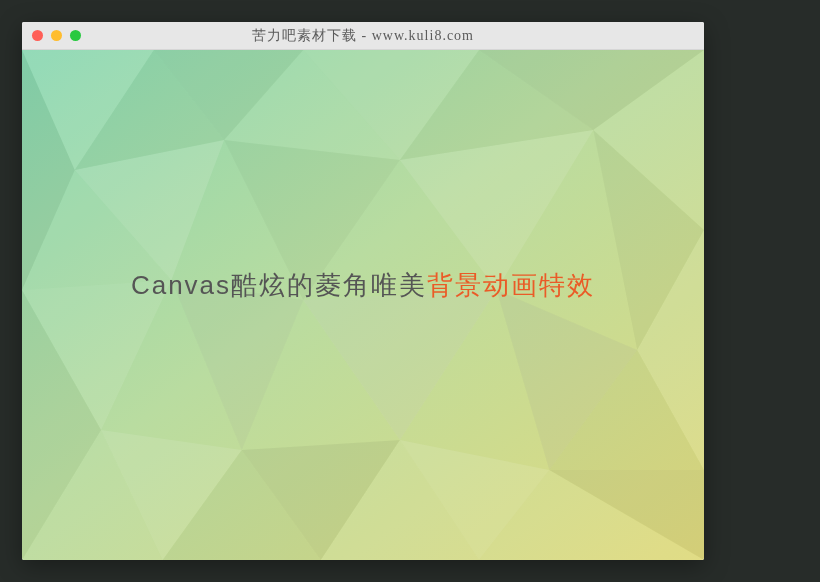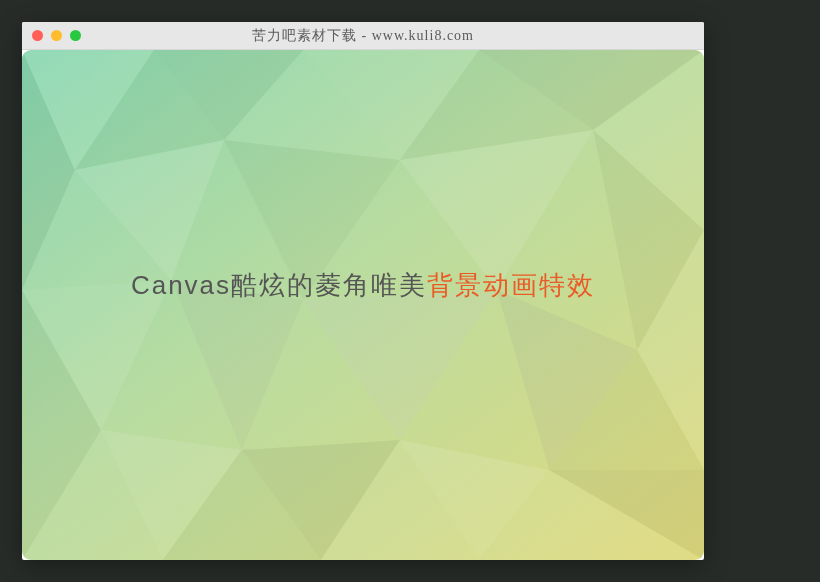--- a/index.html
+++ b/index.html
@@ -52,21 +52,20 @@
     font-size: 14px;
     color: #5b5b5b;
     letter-spacing: 1px;
     pointer-events: none;
     font-family: "SimSun", "宋体", serif;
   }
   .content {
     flex: 1;
     position: relative;
     overflow: hidden;
-    border-radius: 9px;
   }
   svg.polybg {
     position: absolute;
     inset: 0;
     width: 100%;
     height: 100%;
     display: block;
   }
   .headline {
     position: absolute;

